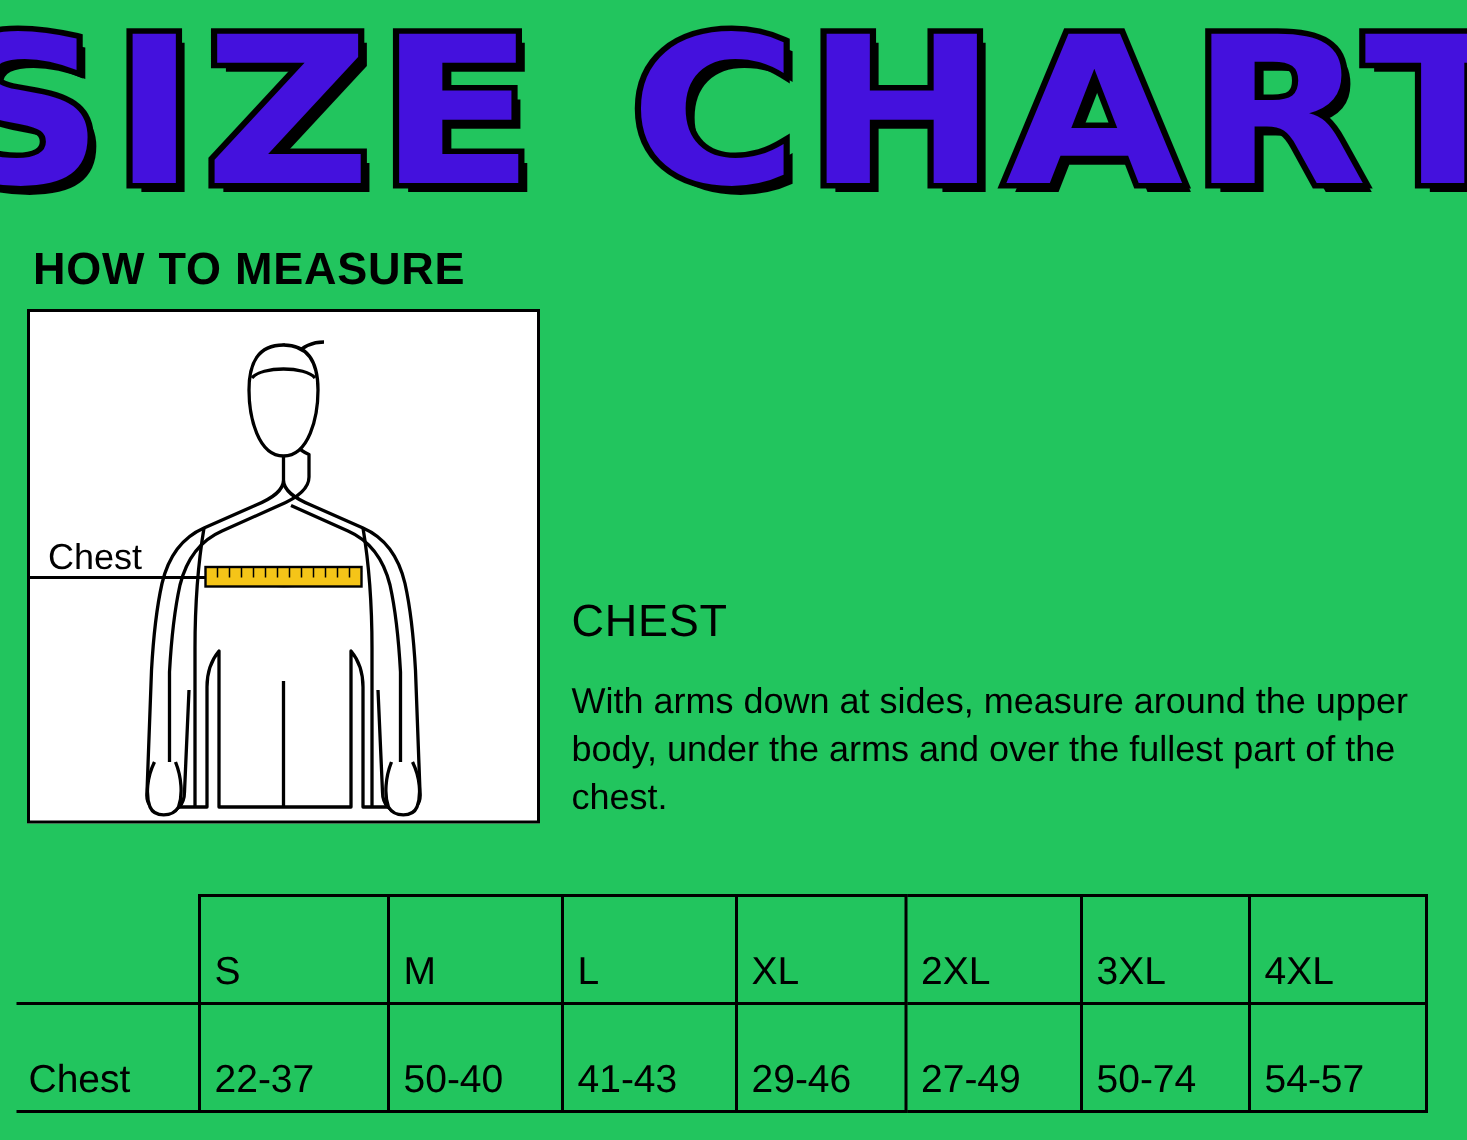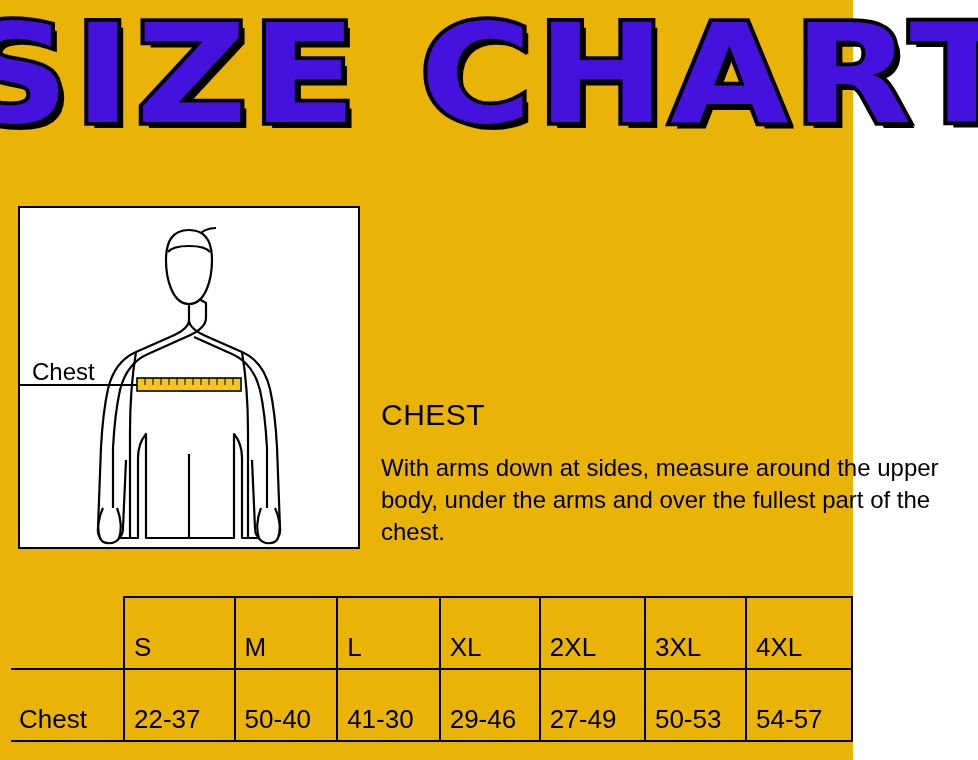--- a/index.html
+++ b/index.html
@@ -5,23 +5,23 @@
   * { box-sizing: border-box; }
   html, body {
     margin: 0; padding: 0;
     width: 978px; height: 760px;
     background: #ffffff;
     font-family: "Liberation Sans", sans-serif;
     overflow: hidden;
   }
   #page {
     position: relative;
-    width: 853px;
+    width: 978px;
     height: 760px;
-    background: #eab308;
+    background: #22c55e;
   }
 
   
   .title-wrap {
     position: absolute;
     left: 0; top: -4px;
     width: 978px;
     height: 150px;
     overflow: hidden;
   }
@@ -123,20 +123,21 @@
 </style>
 </head>
 <body>
 
 <div id="page">
 
   <div class="title-wrap">
     <div class="title-text">SIZE CHART</div>
   </div>
 
+  <div class="how-label">HOW TO MEASURE</div>
 
   <div class="figure-box">
     <svg class="figure-svg" width="338" height="339" viewBox="0 0 338 339">
 
       <path d="M196 20 C180 20 170 33 170 50 C170 62 170 70 172 78 C174 86 179 92 186 95
                L186 110 C186 118 178 124 166 129
                L128 146 C112 153 104 166 100 182
                C96 200 94 222 93 240
                L93 330
                L118 330
@@ -219,22 +220,22 @@
         <td>L</td>
         <td>XL</td>
         <td>2XL</td>
         <td>3XL</td>
         <td>4XL</td>
       </tr>
       <tr>
         <td class="rowhead">Chest</td>
         <td>22-37</td>
         <td>50-40</td>
-        <td>41-30</td>
+        <td>41-43</td>
         <td>29-46</td>
         <td>27-49</td>
-        <td>50-53</td>
+        <td>50-74</td>
         <td>54-57</td>
       </tr>
     </tbody>
   </table>
 
 </div>
 
 </body></html>

